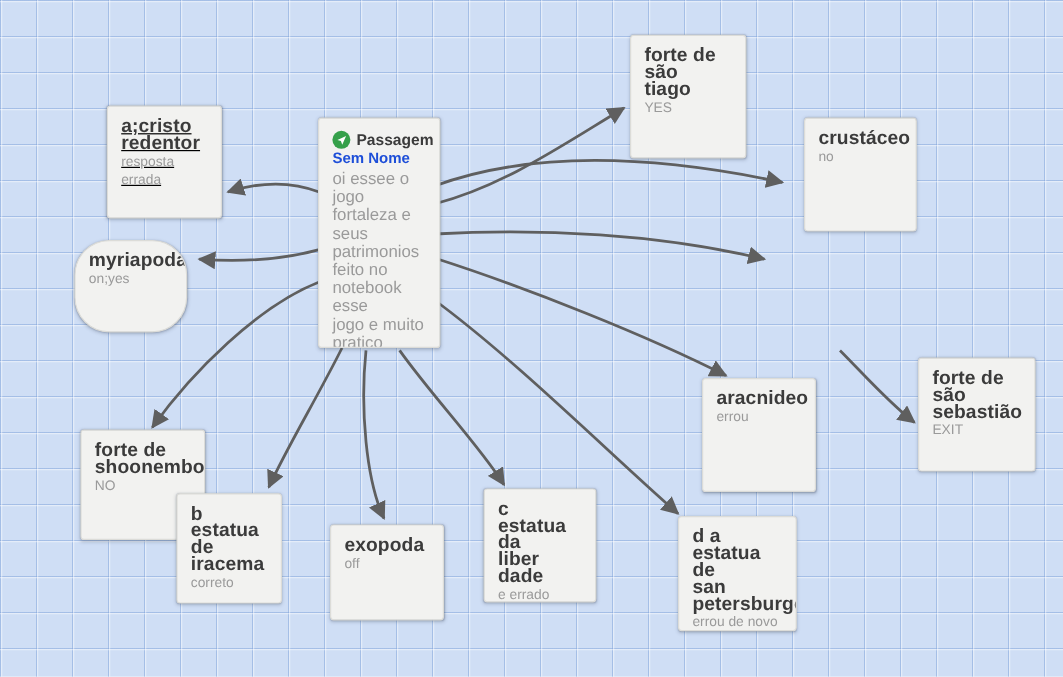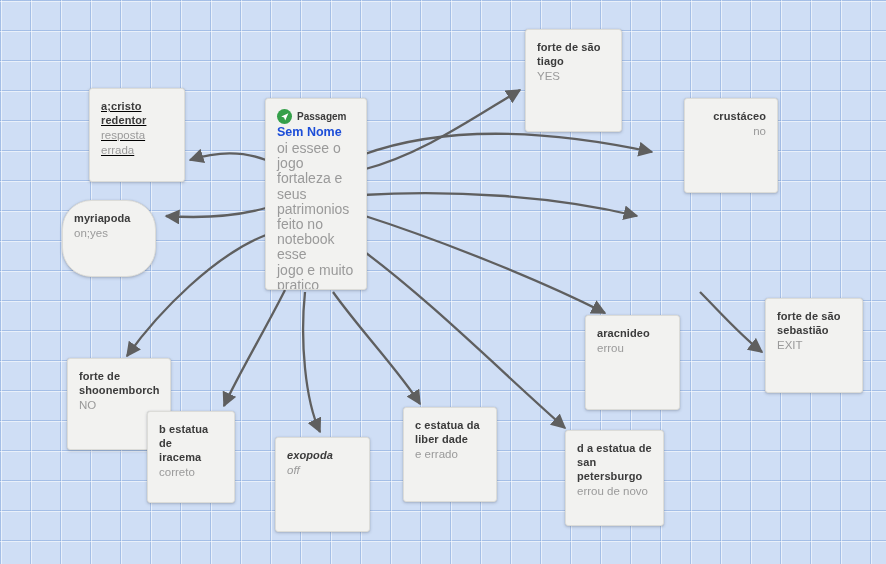--- a/index.html
+++ b/index.html
@@ -38,21 +38,21 @@
     position: absolute;
     box-sizing: border-box;
     background: #f2f2f0;
     border: 1px solid #dcdcd8;
     border-radius: 3px;
     box-shadow: 0 1px 3px rgba(60,70,90,0.30), 0 0 1px rgba(60,70,90,0.20);
     padding: 10px 11px 8px 11px;
     overflow: hidden;
   }
   .node-title {
-    font-size: 11px;
+    font-size: 16px;
     font-weight: bold;
     color: #3b3b3b;
     line-height: 14px;
     letter-spacing: 0.1px;
     white-space: pre-line;
   }
   .node-body {
     font-size: 11.5px;
     color: #9a9a9a;
     line-height: 14.5px;
@@ -70,21 +70,21 @@
     height: 15px;
     border-radius: 50%;
     background: #35a04a;
     display: inline-flex;
     align-items: center;
     justify-content: center;
     flex: 0 0 auto;
   }
   .start-icon svg { display: block; }
   .start-title {
-    font-size: 10px;
+    font-size: 13px;
     font-weight: bold;
     color: #3b3b3b;
     line-height: 14px;
   }
   .start-subtitle {
     font-size: 12.5px;
     font-weight: bold;
     color: #1d4ed8;
     line-height: 15px;
     margin-bottom: 1px;
@@ -159,21 +159,21 @@
 shoonemborch</div>
     <div class="node-body">NO</div>
   </div>
 
   <div class="node" style="left:147px; top:411px; width:88px; height:92px;">
     <div class="node-title">b estatua de
 iracema</div>
     <div class="node-body">correto</div>
   </div>
 
-  <div class="node" style="left:275px; top:437px; width:95px; height:95px;font-style:italic;">
+  <div class="node" style="left:275px; top:437px; width:95px; height:80px;">
     <div class="node-title">exopoda</div>
     <div class="node-body">off</div>
   </div>
 
   <div class="node" style="left:403px; top:407px; width:94px; height:95px;">
     <div class="node-title">c estatua da
 liber dade</div>
     <div class="node-body">e errado</div>
   </div>
 
@@ -188,21 +188,21 @@
     <div class="node-title">aracnideo</div>
     <div class="node-body">errou</div>
   </div>
 
   <div class="node" style="left:525px; top:29px; width:97px; height:103px;">
     <div class="node-title">forte de são
 tiago</div>
     <div class="node-body">YES</div>
   </div>
 
-  <div class="node" style="left:684px; top:98px; width:94px; height:95px;text-align:right;">
+  <div class="node" style="left:670px; top:98px; width:94px; height:95px;">
     <div class="node-title">crustáceo</div>
     <div class="node-body">no</div>
   </div>
 
 
   <div class="node" style="left:765px; top:298px; width:98px; height:95px;">
     <div class="node-title">forte de são
 sebastião</div>
     <div class="node-body">EXIT</div>
   </div>

